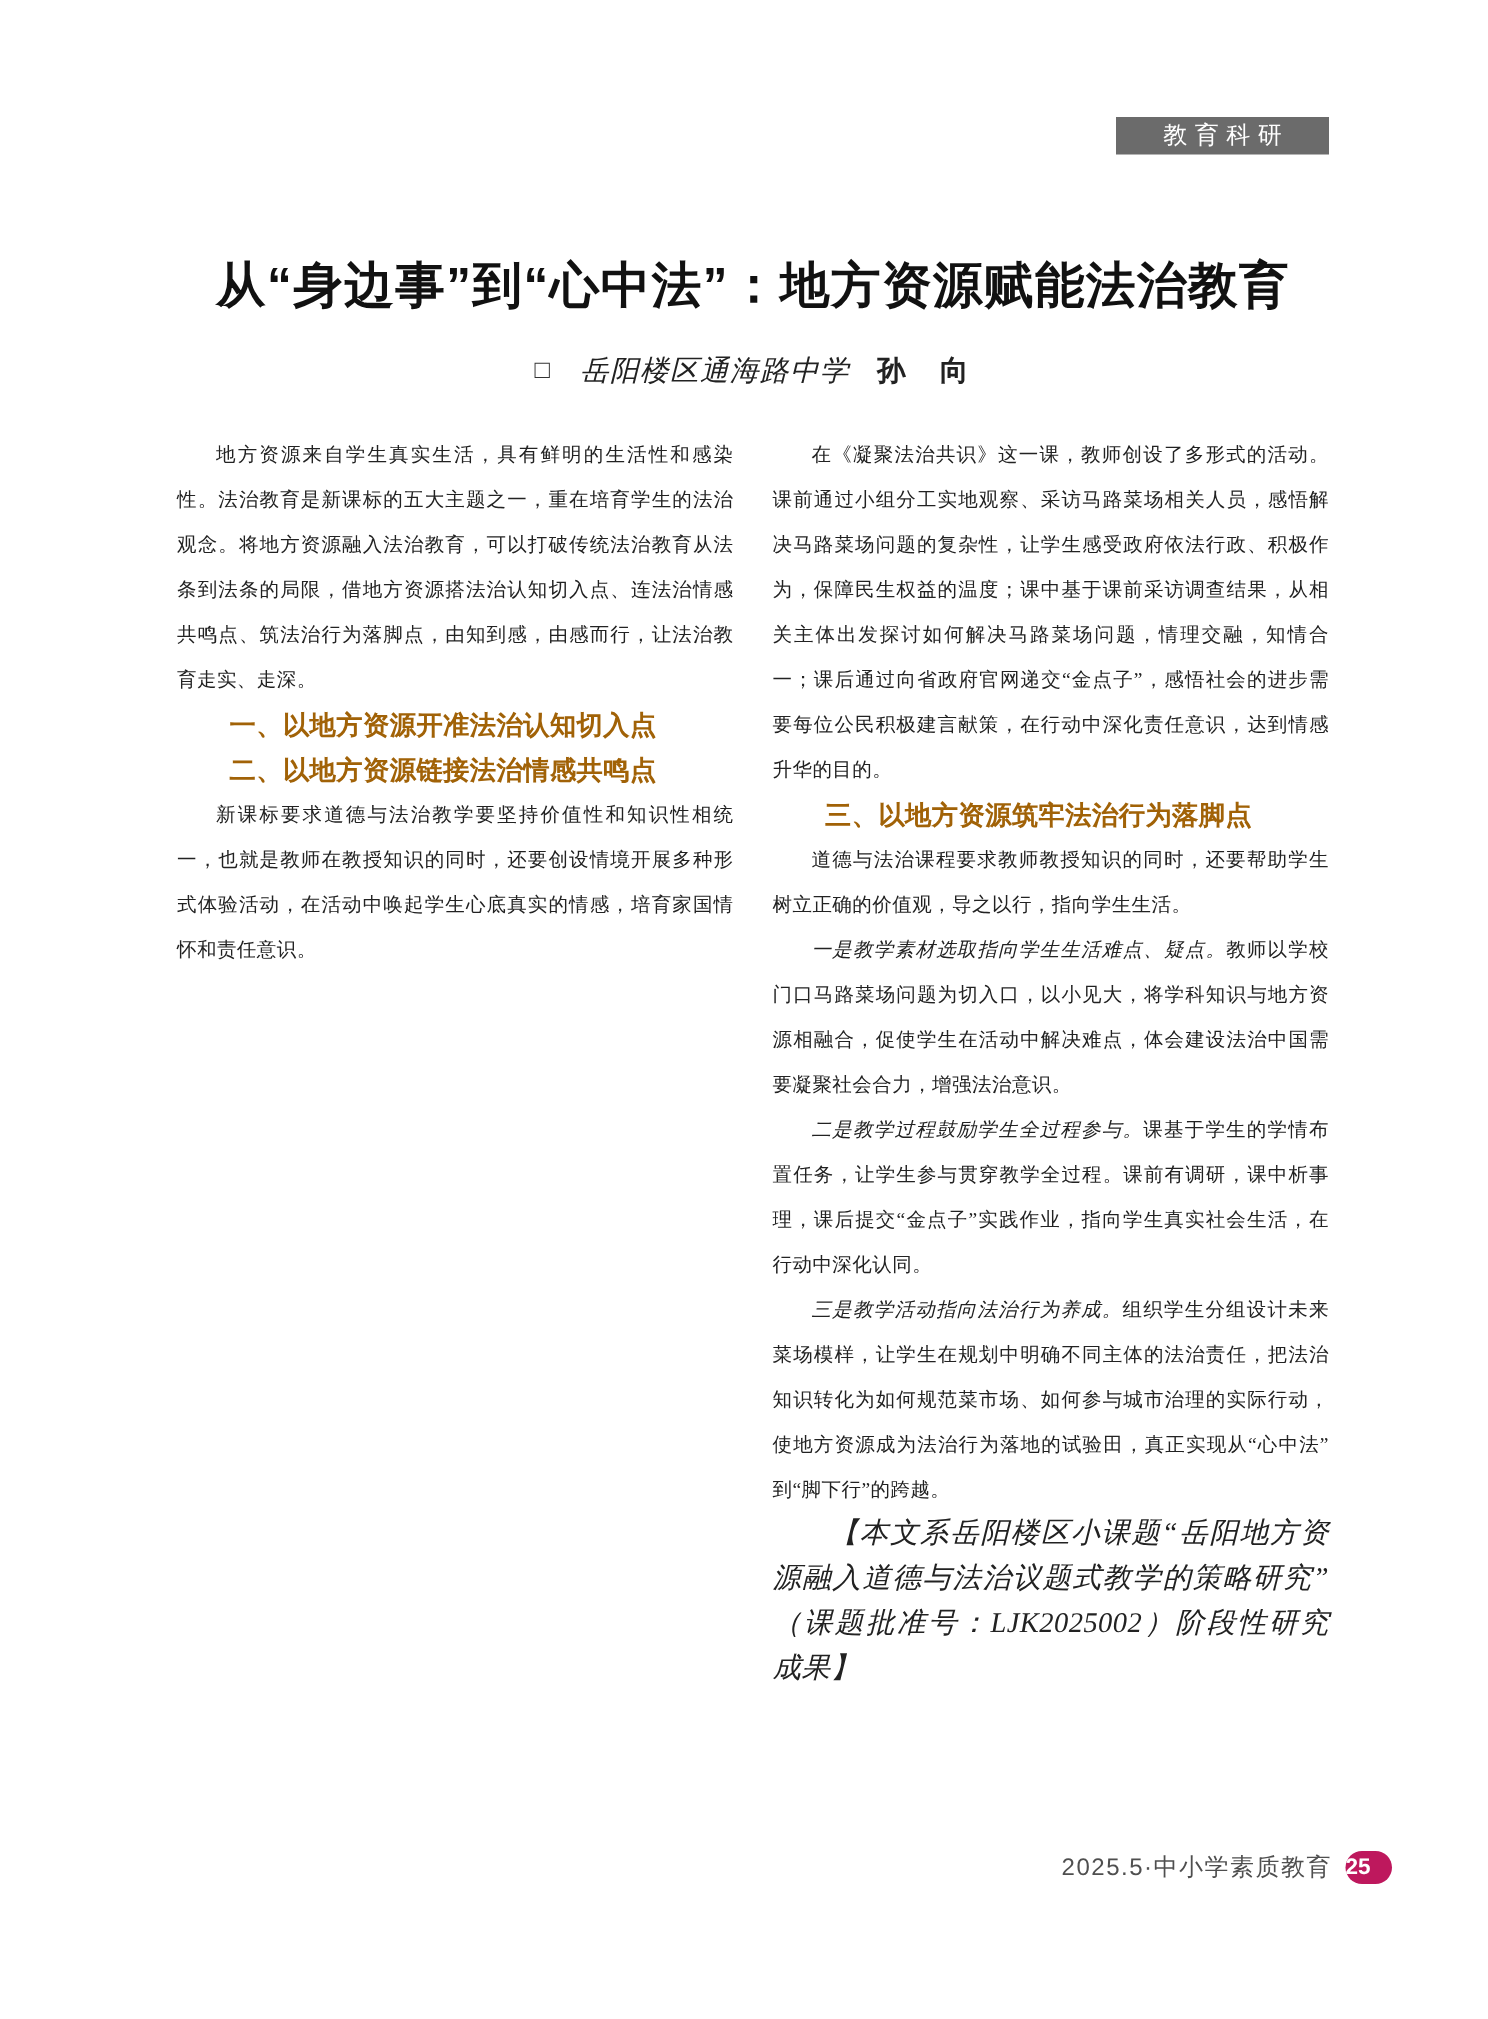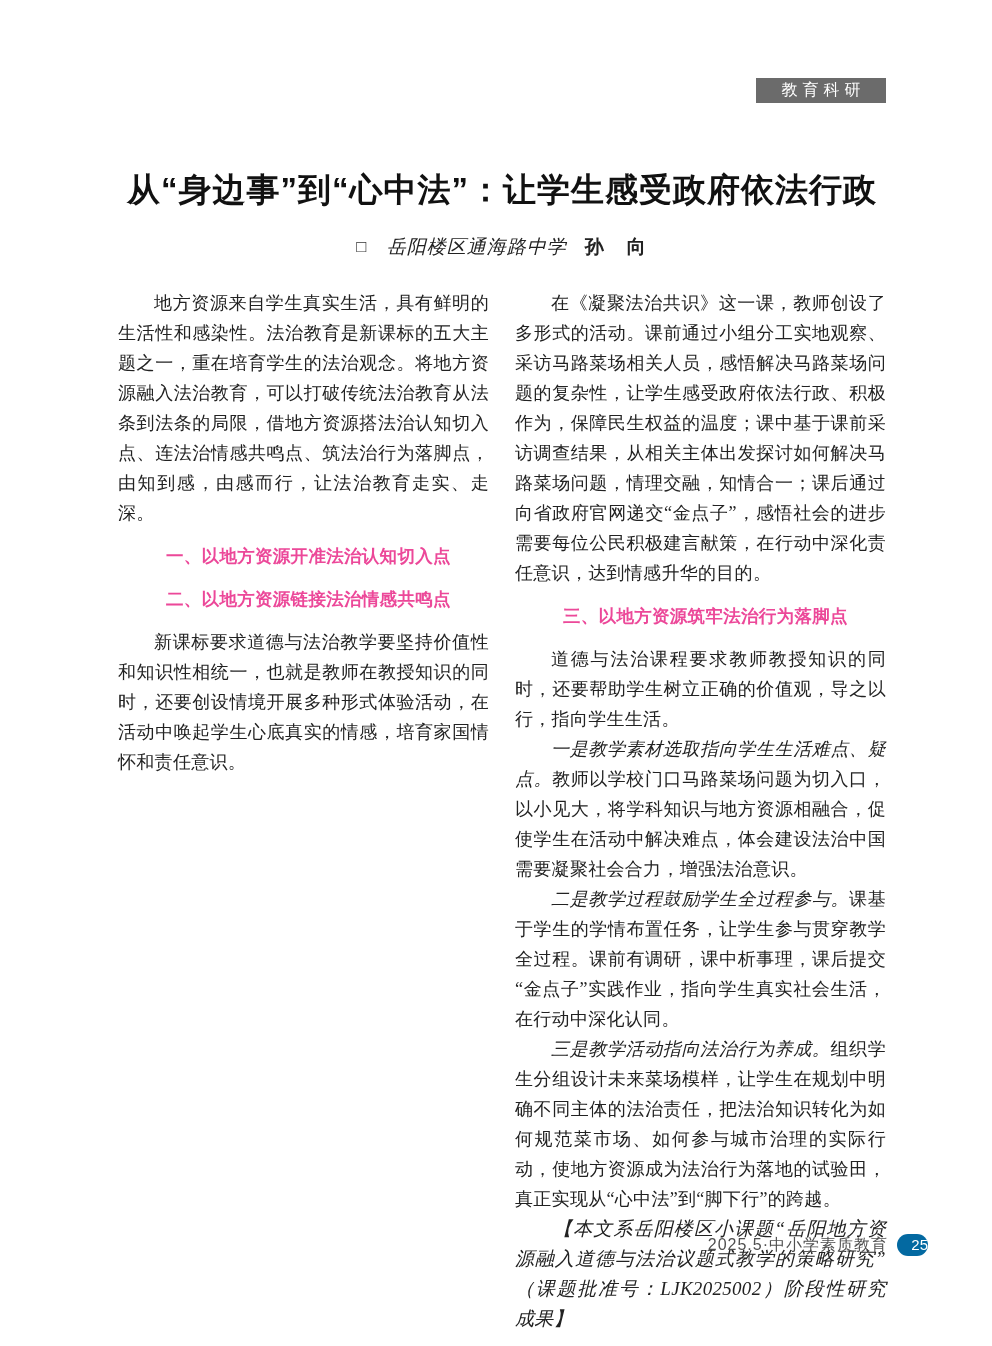--- a/index.html
+++ b/index.html
@@ -12,21 +12,21 @@
     overflow: hidden;
     box-sizing: border-box;
     padding: 0 106px 0 118px;
     font-family: "Liberation Serif", serif;
     color: #222222;
   }
   .header-tag {
     position: absolute;
     top: 78px;
     right: 106px;
-    width: 130px;
+    width: 142px;
     height: 25px;
     background: #6b6b6b;
     color: #ffffff;
     font-family: "Liberation Sans", sans-serif;
     font-size: 16px;
     letter-spacing: 5px;
     display: flex;
     align-items: center;
     justify-content: center;
     text-indent: 5px; 
@@ -67,36 +67,36 @@
     letter-spacing: 2px;
   }
   .columns {
     margin-top: 28px;
     display: flex;
     gap: 26px;
   }
   .col { flex: 1 1 0; min-width: 0; }
   .para {
     margin: 0;
-    font-size: 18px;
+    font-size: 13px;
     line-height: 30px;
     letter-spacing: 0.3px;
     text-align: justify;
     text-indent: 2em;
     color: #222222;
   }
   .sec-heading {
-    margin: 13px;
+    margin: 0;
     font-family: Liberation Sans, sans-serif;
     font-weight: bold;
     font-size: 17.5px;
     line-height: 30px;
     letter-spacing: 0.3px;
     text-indent: 2em;
-    color: #ec4899;
+    color: #a16207;
   }
   .kai { font-style: italic; }
   .note-para {
     margin: 0;
     font-style: italic;
     font-size: 19px;
     line-height: 30px;
     letter-spacing: 0.3px;
     text-align: justify;
     text-indent: 2em;
@@ -112,36 +112,37 @@
     font-size: 16px;
     color: #4f4f4f;
     letter-spacing: 1px;
   }
   .page-num-badge {
     display: inline-block;
     min-width: 31px;
     height: 22px;
     margin-left: 9px;
     border-radius: 12px;
-    background: #0369a1;
+    background: #be185d;
     color: #ffffff;
     font-size: 15px;
     line-height: 22px;
-    text-align: right;
+    text-align: left;
     letter-spacing: 0;
+    font-weight: bold;
   }
 </style>
 </head>
 <body>
 
 <div class="page">
 
   <div class="header-tag">教育科研</div>
 
-  <h1 class="title">从“身边事”到“心中法”：让学生感受政府依法行政</h1>
+  <h1 class="title">从“身边事”到“心中法”：地方资源赋能法治教育</h1>
 
   <div class="author-line">
     <span class="author-marker">□</span><span class="author-affiliation">岳阳楼区通海路中学</span><span class="author-name">孙　向</span>
   </div>
 
   <div class="columns">
     <div class="col">
       <p class="para">地方资源来自学生真实生活，具有鲜明的生活性和感染性。法治教育是新课标的五大主题之一，重在培育学生的法治观念。将地方资源融入法治教育，可以打破传统法治教育从法条到法条的局限，借地方资源搭法治认知切入点、连法治情感共鸣点、筑法治行为落脚点，由知到感，由感而行，让法治教育走实、走深。</p>
       <h2 class="sec-heading">一、以地方资源开准法治认知切入点</h2>
       <h2 class="sec-heading">二、以地方资源链接法治情感共鸣点</h2>

